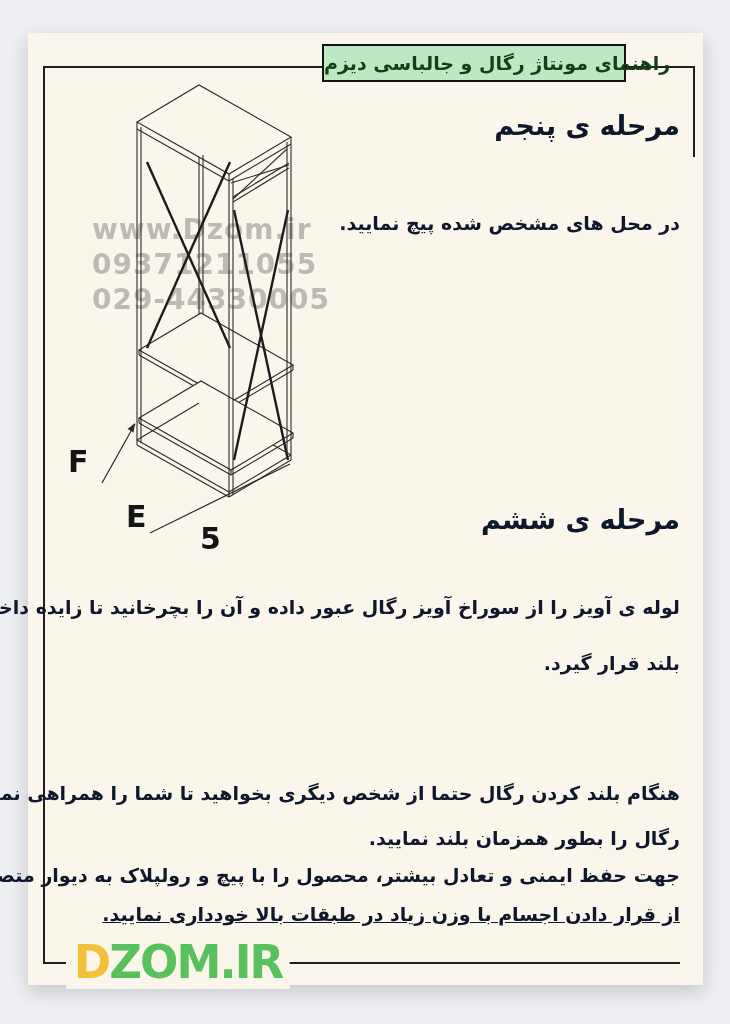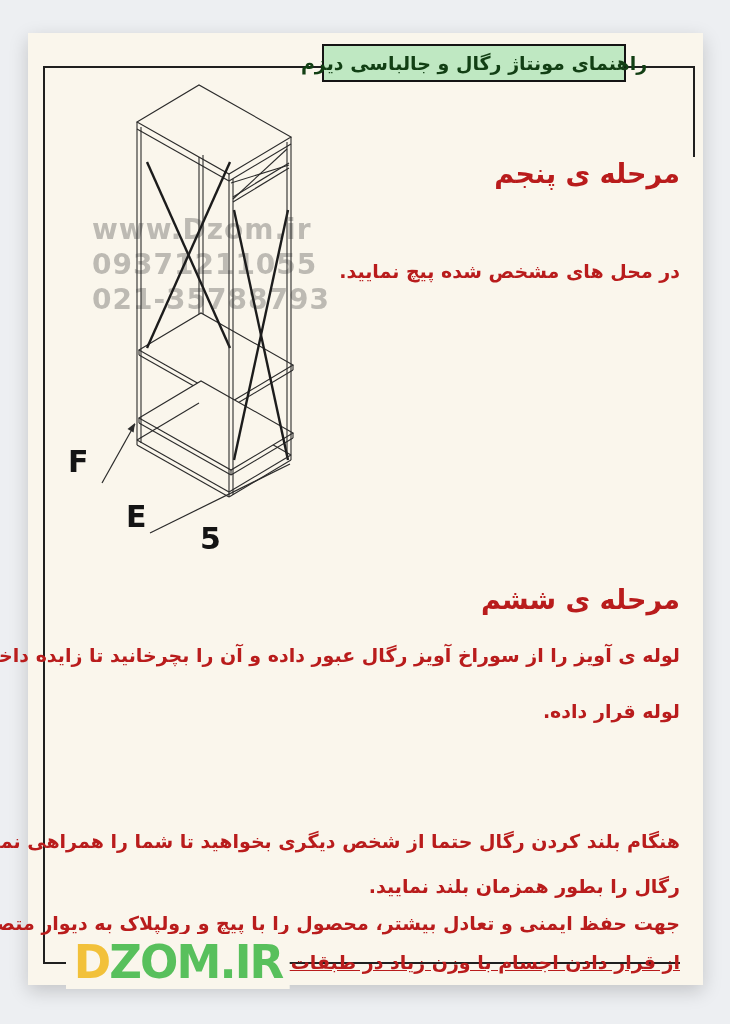--- a/index.html
+++ b/index.html
@@ -20,21 +20,21 @@
     background:#faf6ec;
     box-shadow:0 6px 18px rgba(0,0,0,.18);
   }
   .bline{position:absolute;background:#1f1f1f;}
   .banner{
     position:absolute;
     left:322px;top:44px;
     width:300px;height:34px;
     background:#bfe8c2;
     border:2px solid #141414;
-    display:flex;align-items:center;justify-content:center;
+    display:flex;align-items:center;
     z-index:5;
   }
   .banner span{
     font-size:19px;font-weight:bold;color:#123f14;
     direction:rtl;white-space:nowrap;
   }
   .watermark{
     position:absolute;left:92px;top:212px;
     color:#aeaca6;opacity:.8;
     font-weight:bold;z-index:1;
@@ -48,21 +48,21 @@
   .plabel{
     position:absolute;z-index:3;
     font-weight:bold;color:#141414;
   }
   .lab-f{left:68px;top:444px;font-size:30px;}
   .lab-e{left:126px;top:499px;font-size:30px;}
   .lab-5{left:200px;top:521px;font-size:30px;}
   .rtl-text{
     position:absolute;right:50px;
     direction:rtl;text-align:right;
-    color:#b91c1c;white-space:nowrap;z-index:4;margin-top:48px;
+    color:#0f172a;white-space:nowrap;z-index:4;
   }
   .h1{font-size:27px;font-weight:bold;}
   .body-line{font-size:19px;font-weight:bold;}
   .logo{
     position:absolute;left:66px;top:934px;
     background:#faf6ec;padding:0 8px;
     font-size:47px;font-weight:bold;letter-spacing:-2px;
     z-index:6;white-space:nowrap;
     transform:scaleX(.96);transform-origin:left;
   }
@@ -82,21 +82,21 @@
   <div class="bline" style="left:43px;top:962px;width:637px;height:2px;"></div>
   <div class="bline" style="left:693px;top:66px;width:2px;height:91px;"></div>
 
   <div class="banner">
     <span>راهنمای مونتاژ رگال و جالباسی دیزم</span>
   </div>
 
   <div class="watermark">
     <div>www.Dzom.ir</div>
     <div>09371211055</div>
-    <div>021-35788793</div>
+    <div>029-44330005</div>
   </div>
 
   <svg class="drawing" viewBox="0 0 320 490">
 
     <polygon class="filled" points="87,44 149,7 241,59 179,96"></polygon>
     <line class="frame" x1="87" y1="44" x2="87" y2="51"></line>
     <line class="frame" x1="179" y1="96" x2="179" y2="103"></line>
     <line class="frame" x1="241" y1="59" x2="241" y2="66"></line>
     <line class="frame" x1="87" y1="51" x2="179" y2="103"></line>
     <line class="frame" x1="179" y1="103" x2="241" y2="66"></line>
@@ -150,23 +150,23 @@
     <line class="leader" x1="100" y1="455" x2="240" y2="386"></line>
   </svg>
 
   <div class="plabel lab-f">F</div>
   <div class="plabel lab-e">E</div>
   <div class="plabel lab-5">5</div>
 
   <div class="rtl-text h1" style="top:110px;">مرحله ی پنجم</div>
   <div class="rtl-text body-line" style="top:212px;">در محل های مشخص شده پیچ نمایید.</div>
 
-  <div class="rtl-text h1" style="top:536px;text-align:right;">مرحله ی ششم</div>
+  <div class="rtl-text h1" style="top:504px;text-align:right;">مرحله ی ششم</div>
   <div class="rtl-text body-line" style="top:596px;">لوله ی آویز را از سوراخ آویز رگال عبور داده و آن را بچرخانید تا زایده داخل شیار</div>
-  <div class="rtl-text body-line" style="top:652px;">لوله قرار داده.</div>
+  <div class="rtl-text body-line" style="top:652px;">بلند قرار گیرد.</div>
 
   <div class="rtl-text body-line" style="top:782px;">هنگام بلند کردن رگال حتما از شخص دیگری بخواهید تا شما را همراهی نماید و</div>
   <div class="rtl-text body-line" style="top:827px;">رگال را بطور همزمان بلند نمایید.</div>
   <div class="rtl-text body-line" style="top:864px;">جهت حفظ ایمنی و تعادل بیشتر، محصول را با پیچ و رولپلاک به دیوار متصل نمایید.</div>
   <div class="rtl-text body-line" style="top:903px;text-decoration:underline;">از قرار دادن اجسام با  وزن زیاد در طبقات بالا خودداری نمایید.</div>
 
   <div class="logo"><span style="color:#f2c13a;">D</span><span style="color:#58c05c;">ZOM.IR</span></div>
 </div>
 
 </body></html>

